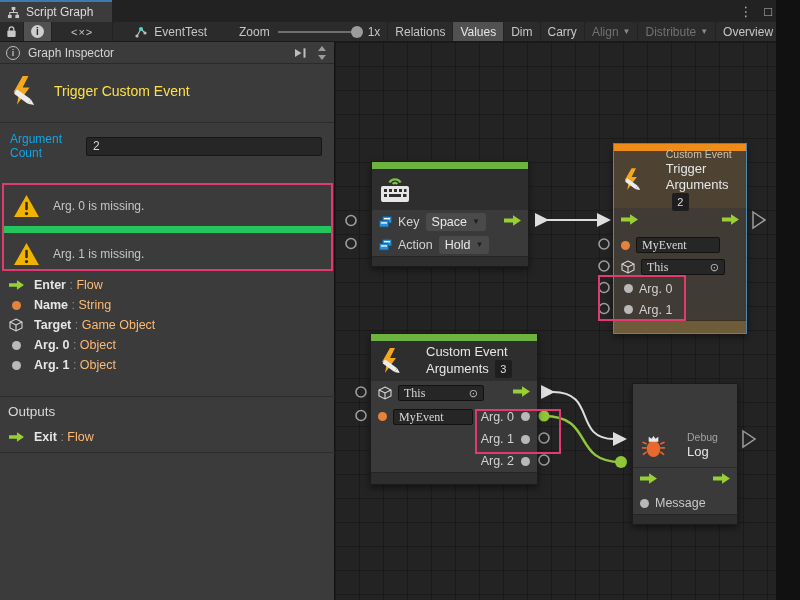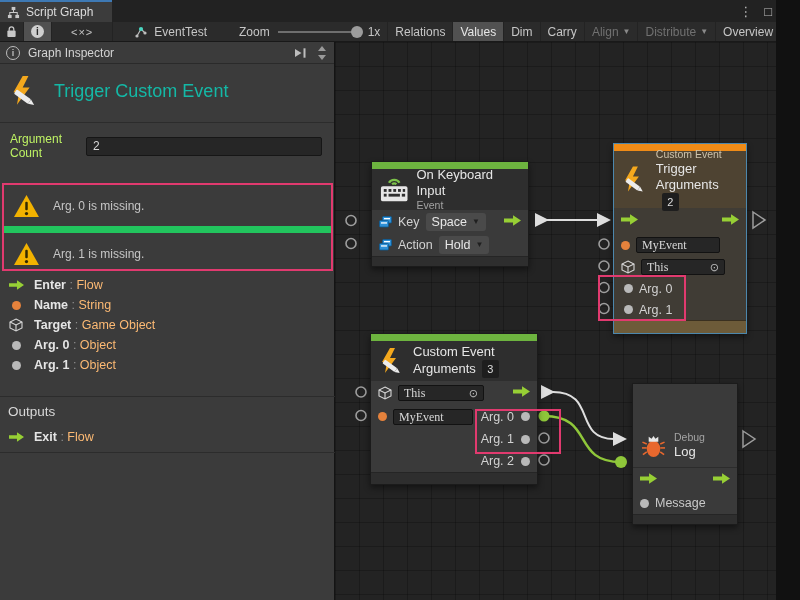--- a/index.html
+++ b/index.html
@@ -27,23 +27,23 @@
   .info-circle{width:13px;height:13px;border-radius:50%;background:#cfcfcf;color:#2a2a2a;font-size:10px;
        font-weight:bold;display:flex;align-items:center;justify-content:center;font-style:normal;}
   .codeglyph{font-size:11px;letter-spacing:1px;color:#c6c6c6;padding:0 12px;}
   
   .inspector{position:absolute;left:0;top:42px;width:335px;height:558px;background:#3b3b3b;
        border-right:1px solid #141414;box-sizing:border-box;}
   .insp-header{height:21px;border-bottom:1px solid #2a2a2a;display:flex;align-items:center;gap:8px;
        padding:0 6px;font-size:12px;color:#d4d4d4;}
   .insp-header .spacer{flex:1;}
   .insp-title{display:flex;align-items:center;gap:14px;padding:12px 10px 16px 10px;border-bottom:1px solid #2c2c2c;}
-  .insp-title .t{font-size:18px;color:#14b8a6;}
+  .insp-title .t{font-size:14px;color:#fde047;}
   .argrow{display:flex;align-items:center;padding:9px 12px 9px 10px;}
-  .argrow .lbl{flex:0 0 76px;font-size:12px;color:#bef264;}
+  .argrow .lbl{flex:0 0 76px;font-size:12px;color:#0ea5e9;}
   .tfield{flex:1;height:17px;line-height:17px;background:#262626;border:1px solid #161616;border-radius:2px;
        font-size:12px;color:#d8d8d8;padding:0 6px;}
   .warnbox{position:absolute;left:2px;top:141px;width:331px;height:88px;border:2px solid #e13a6f;box-sizing:border-box;}
   .warnrow{height:41px;display:flex;align-items:center;gap:13px;padding-left:9px;font-size:12px;color:#c6c6c6;}
   .warnrow + .warnrow{border-top:7px solid #22c55e;}
   .sect-h{font-size:13.5px;color:#d8d8d8;margin:0 0 8px 0;}
   .inputs{position:absolute;left:0;top:233px;width:335px;padding:0 0 0 8px;box-sizing:border-box;}
   .outputs{position:absolute;left:0;top:362px;width:335px;padding:0 0 0 8px;box-sizing:border-box;}
   .divline{position:absolute;left:0;width:335px;height:0;border-top:1px solid #2c2c2c;}
   .prow{display:flex;align-items:center;gap:10px;height:20px;font-size:12.5px;}
@@ -57,21 +57,21 @@
   
   .canvas{position:absolute;left:335px;top:42px;width:465px;height:558px;background:#232323;overflow:hidden;
       background-image:linear-gradient(rgba(0,0,0,0.22) 1px,transparent 1px),
                        linear-gradient(90deg,rgba(0,0,0,0.22) 1px,transparent 1px);
       background-size:24px 24px;}
   .wires{position:absolute;left:0;top:0;width:465px;height:558px;}
   
   .node{position:absolute;background:#3a3a3a;border:1px solid #1b1b1b;box-sizing:border-box;
         box-shadow:0 3px 6px rgba(0,0,0,.45);}
   .colorbar{height:7px;}
-  .nhead{display:flex;align-items:center;gap:8px;padding:5px 8px;background:#2e2e2e;}
+  .nhead{display:flex;align-items:center;gap:21px;padding:5px 8px;background:#2e2e2e;}
   .nhead .cat{font-size:10.5px;color:#a3a3a3;line-height:13px;}
   .nhead .tt{font-size:13px;color:#e6e6e6;line-height:16px;}
   .nfoot{height:9px;background:#2e2e2e;border-top:1px solid #252525;}
   .nrow{display:flex;align-items:center;gap:6px;padding:0 7px;font-size:12.5px;color:#d2d2d2;position:relative;}
   .nfield{background:#262626;border:1px solid #121212;border-radius:2px;height:16px;line-height:15px;
         padding:0 5px;font-size:12px;color:#d8d8d8;box-sizing:border-box;font-family:Liberation Serif, serif;}
   .dd{background:#4a4a4a;border-radius:3px;height:18px;display:flex;align-items:center;gap:5px;
         padding:0 6px;font-size:12.5px;color:#e8e8e8;}
   .dd .caret{font-size:8px;color:#1f1f1f;}
   .badge{display:inline-block;min-width:11px;padding:1px 3px;background:#1e1e1e;color:#dedede;
@@ -320,24 +320,20 @@
             <rect x="4" y="13" width="3" height="3"></rect>
               <rect x="9" y="13" width="3" height="3"></rect>
               <rect x="14" y="13" width="3" height="3"></rect>
               <rect x="19" y="13" width="3" height="3"></rect>
               <rect x="24" y="13" width="2.5" height="3"></rect>
             <rect x="4" y="18" width="3" height="3"></rect>
               <rect x="9" y="18" width="12" height="3"></rect>
               <rect x="23" y="18" width="3.5" height="3"></rect>
           </g>
         </svg>
-        <div>
-          <div class="tt">On Keyboard Input</div>
-          <div class="cat">Event</div>
-        </div>
       </div>
       <div class="nrow" style="height:23px;">
         <svg width="13" height="12" viewBox="0 0 13 12">
           <rect x="3.5" y="0.5" width="9" height="6.5" rx="1" fill="#2e8fd5" stroke="#0c5a93" stroke-width="0.8"></rect>
           <rect x="5" y="2" width="6" height="1.3" fill="#fff"></rect>
           <rect x="0.5" y="4.5" width="9" height="6.5" rx="1" fill="#2e8fd5" stroke="#0c5a93" stroke-width="0.8"></rect>
           <rect x="2" y="6.3" width="6" height="1.3" fill="#fff"></rect>
         </svg>
         <span>Key</span>
         <div class="dd">

